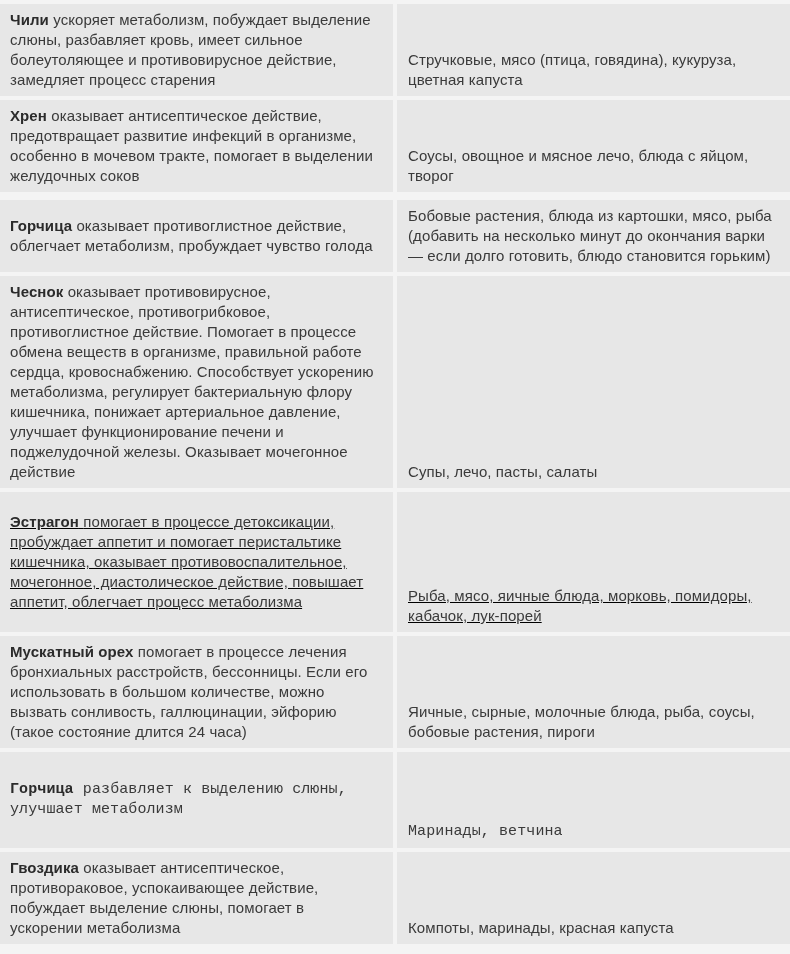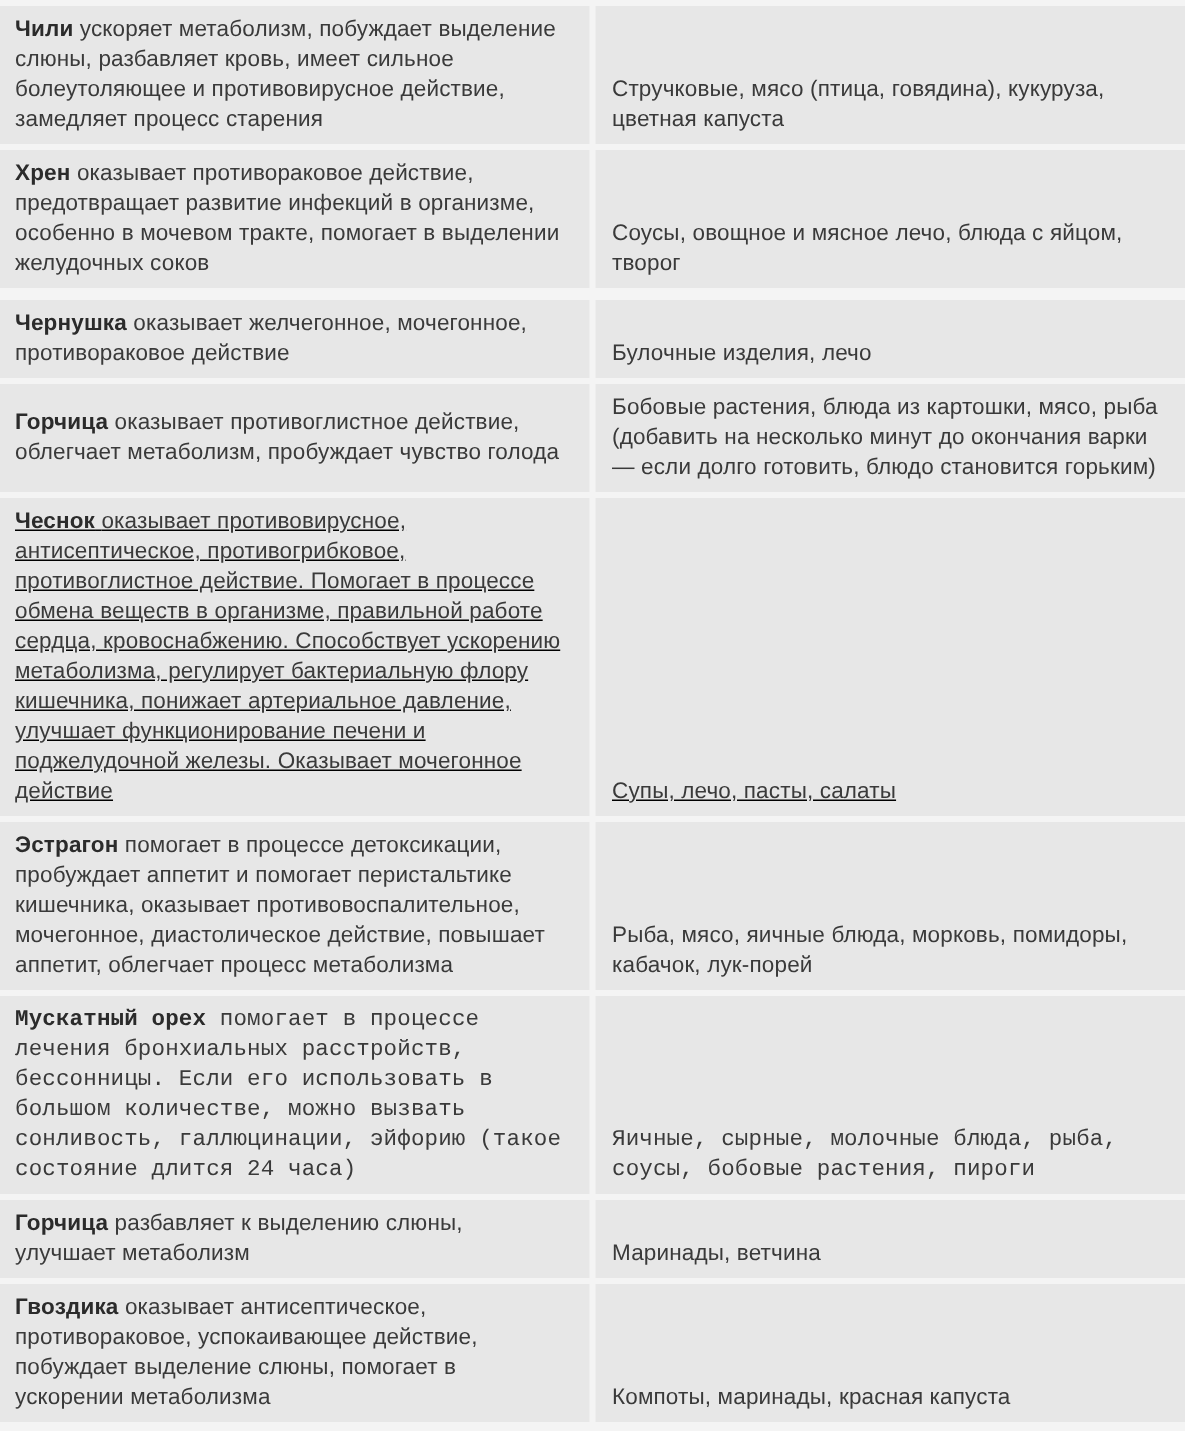--- a/index.html
+++ b/index.html
@@ -67,38 +67,30 @@
     <div class="cell left">
       <p class="txt"><b>Чили</b> <span>ускоряет метаболизм, побуждает выделение слюны, разбавляет кровь, имеет сильное болеутоляющее и противовирусное действие, замедляет процесс старения</span></p>
     </div>
     <div class="cell right">
       <p class="txt">Стручковые, мясо (птица, говядина), кукуруза, цветная капуста</p>
     </div>
   </div>
 
   <div class="row">
     <div class="cell left">
-      <p class="txt"><b>Хрен</b> <span>оказывает противораковое действие, предотвращает развитие инфекций в организме, особенно в мочевом тракте, помогает в выделении желудочных соков</span></p>
+      <p class="txt"><b>Хрен</b> <span>оказывает антисептическое действие, предотвращает развитие инфекций в организме, особенно в мочевом тракте, помогает в выделении желудочных соков</span></p>
     </div>
     <div class="cell right">
       <p class="txt">Соусы, овощное и мясное лечо, блюда с яйцом, творог</p>
     </div>
   </div>
 
   <div class="row">
   </div>
 
-  <div class="row">
-    <div class="cell left">
-      <p class="txt"><b>Чернушка</b> <span>оказывает желчегонное, мочегонное, противораковое действие</span></p>
-    </div>
-    <div class="cell right">
-      <p class="txt">Булочные изделия, лечо</p>
-    </div>
-  </div>
 
   <div class="row">
     <div class="cell left">
       <p class="txt"><b>Горчица</b> <span>оказывает противоглистное действие, облегчает метаболизм, пробуждает чувство голода</span></p>
     </div>
     <div class="cell right">
       <p class="txt">Бобовые растения, блюда из картошки, мясо, рыба (добавить на несколько минут до окончания варки — если долго готовить, блюдо становится горьким)</p>
     </div>
   </div>
 

